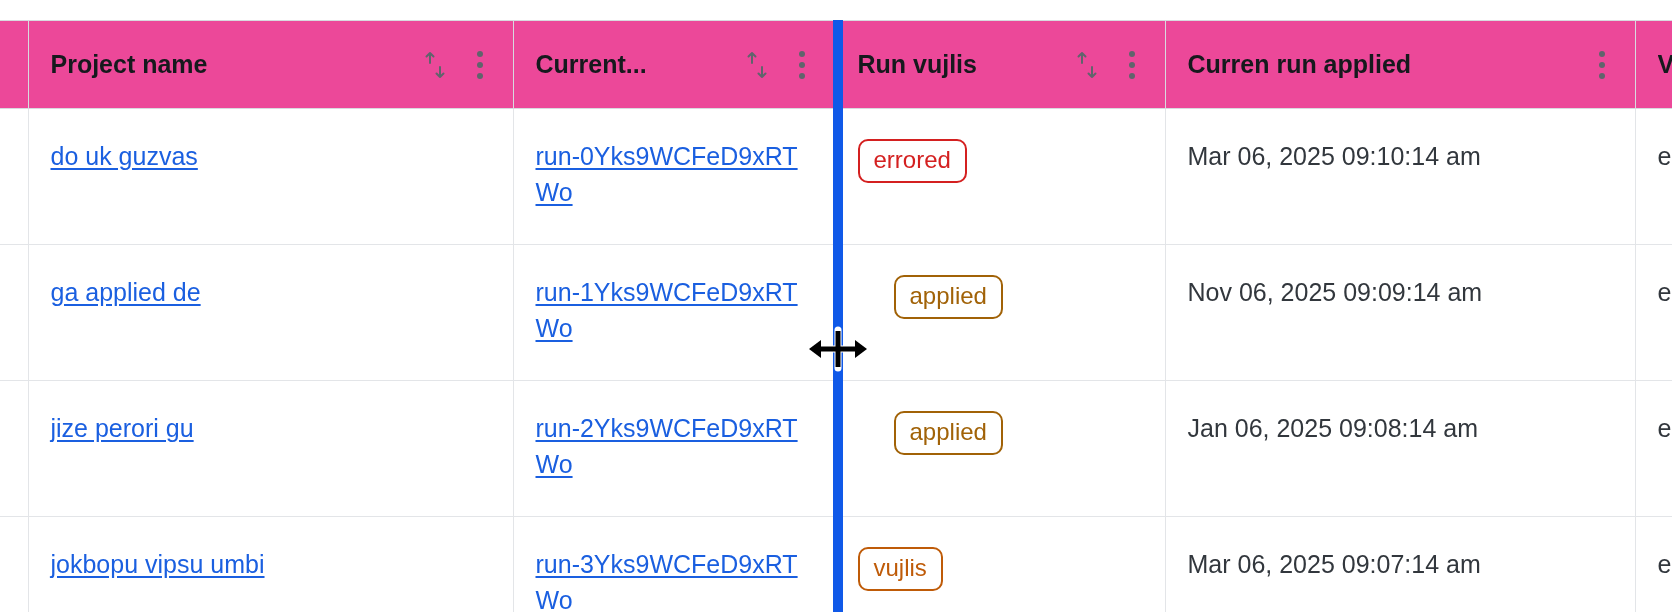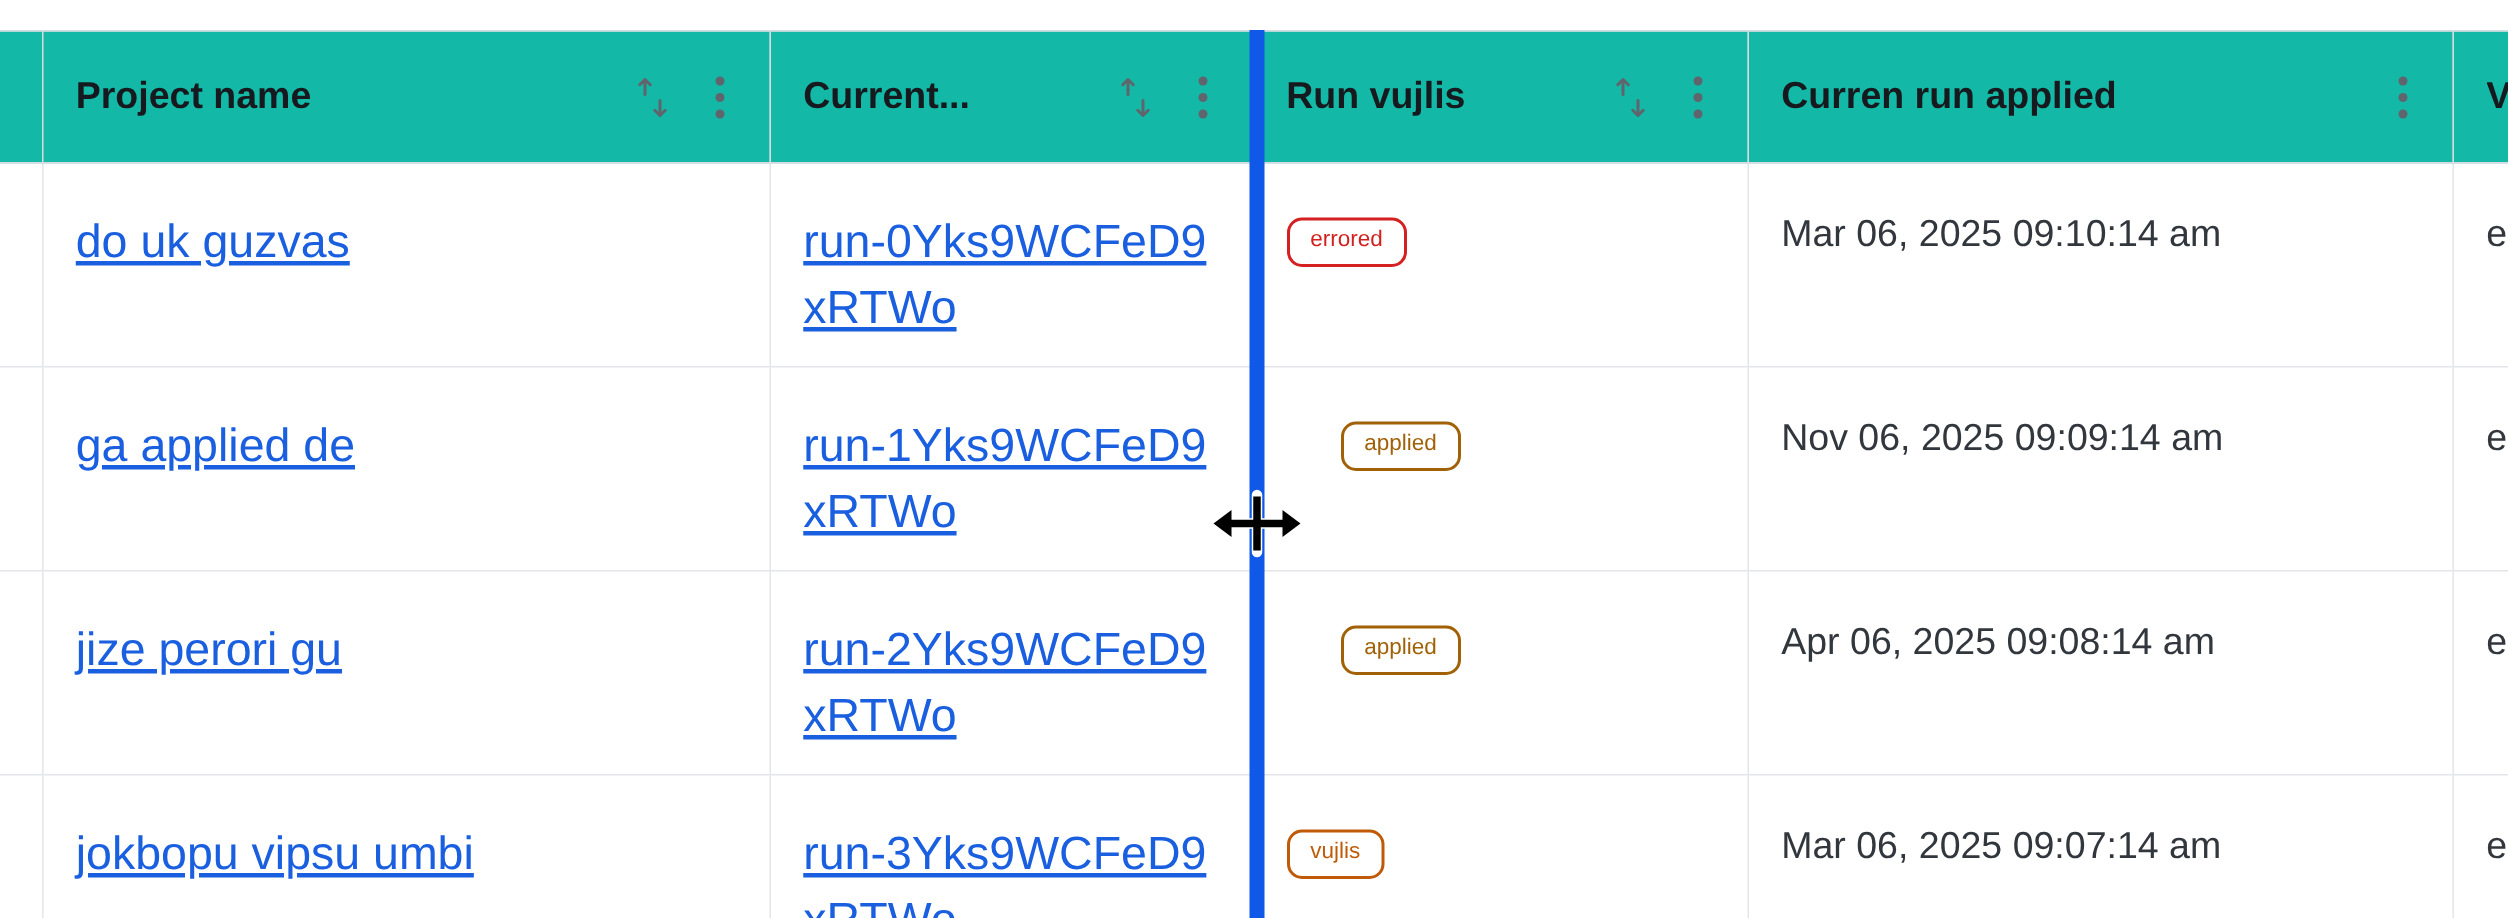--- a/index.html
+++ b/index.html
@@ -16,21 +16,21 @@
   
   col.c-gutter  { width:28px; }
   col.c-project { width:485px; }
   col.c-run     { width:322px; }
   col.c-status  { width:330px; }
   col.c-applied { width:470px; }
   col.c-next    { width:125px; }
 
   thead th {
     height:88px;
-    background:#14b8a6;
+    background:#ec4899;
     border-right:1px solid #D8DADF;
     border-top:1px solid #D8DADF;
     border-bottom:1px solid #D8DADF;
     padding:0 22px;
     vertical-align:middle;
     font-weight:700;
     font-size:25px;
     color:#16191d;
     text-align:left;
     white-space:nowrap;
@@ -56,31 +56,31 @@
     font-size:25px;
     color:#32373d;
     line-height:1.42;
   }
   tbody td.gutter { padding:0; border-right:1px solid #E3E5E8; }
 
   a.cell-link {
     color:#1A5FE0;
     text-decoration:underline;
     text-underline-offset:3px;
-    font-size:31px;
+    font-size:25px;
     word-break:break-all;
     display:inline;
   }
 
   .badge {
     display:inline-block;
     border:2px solid currentColor;
     border-radius:10px;
     padding:4px 14px 6px;
-    font-size:15px;
+    font-size:24px;
     line-height:1.25;
     background:#ffffff;
   }
   .badge.errored { color:#D42020; }
   .badge.applied { color:#a16207;margin-left:36px; }
   .badge.planned { color:#BF5B08; }
 
   
   .resize-guide {
     position:absolute;
@@ -239,21 +239,21 @@
         <td class="gutter"></td>
         <td>
           <a class="cell-link" href="#">jize perori gu</a>
         </td>
         <td>
           <a class="cell-link" href="#">run-2Yks9WCFeD9xRTWo</a>
         </td>
         <td>
           <span class="badge applied">applied</span>
         </td>
-        <td>Apr 06, 2025 09:08:14 am</td>
+        <td>Jan 06, 2025 09:08:14 am</td>
         <td>e</td>
       </tr>
 
       <tr>
         <td class="gutter"></td>
         <td>
           <a class="cell-link" href="#">jokbopu vipsu umbi</a>
         </td>
         <td>
           <a class="cell-link" href="#">run-3Yks9WCFeD9xRTWo</a>

